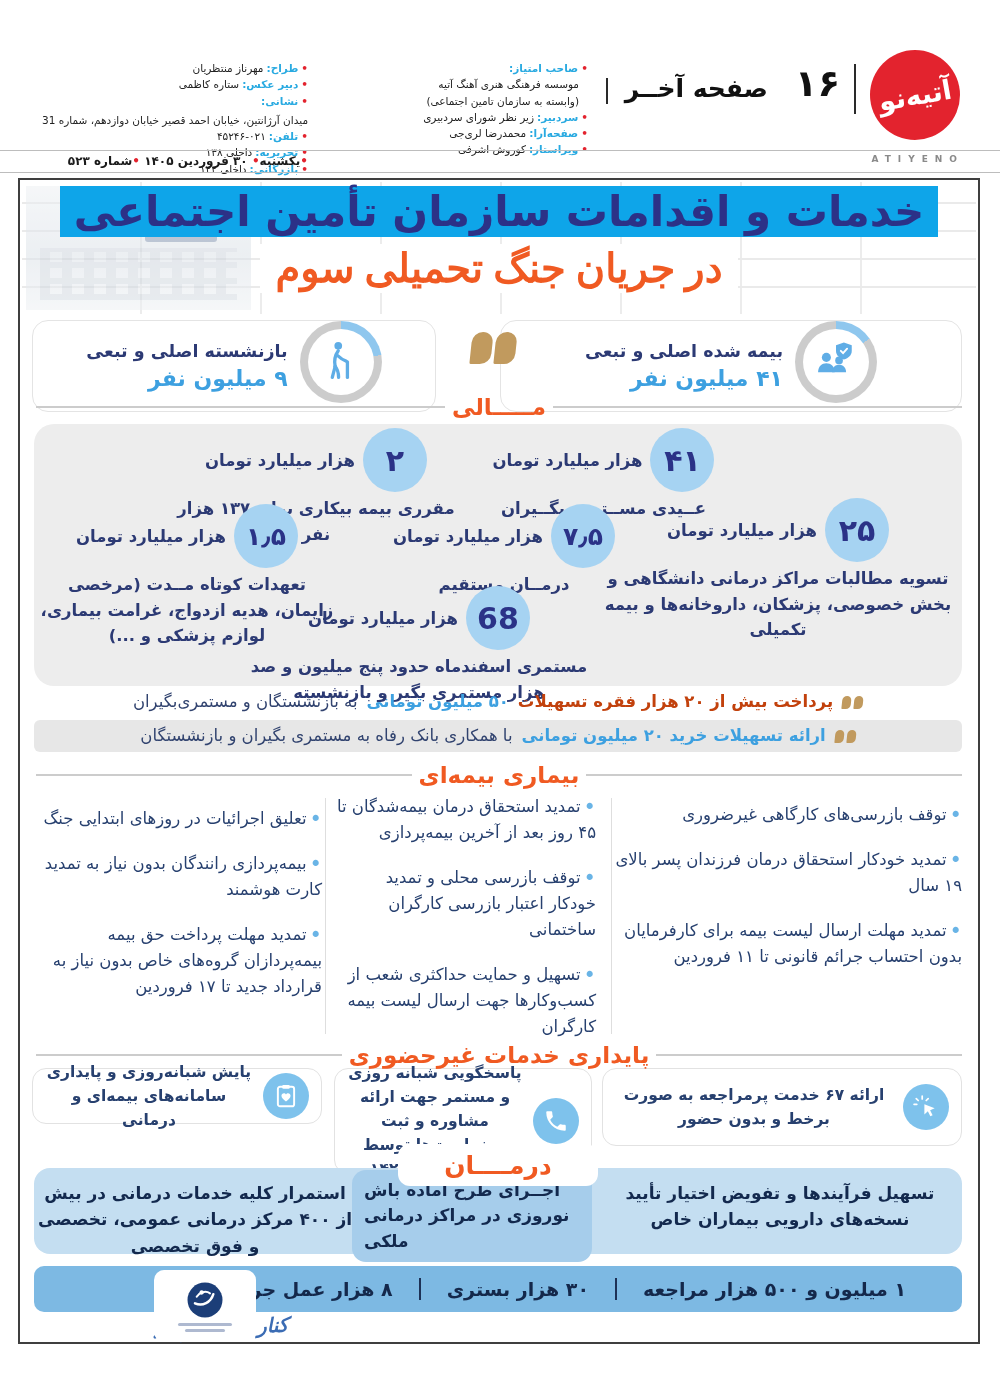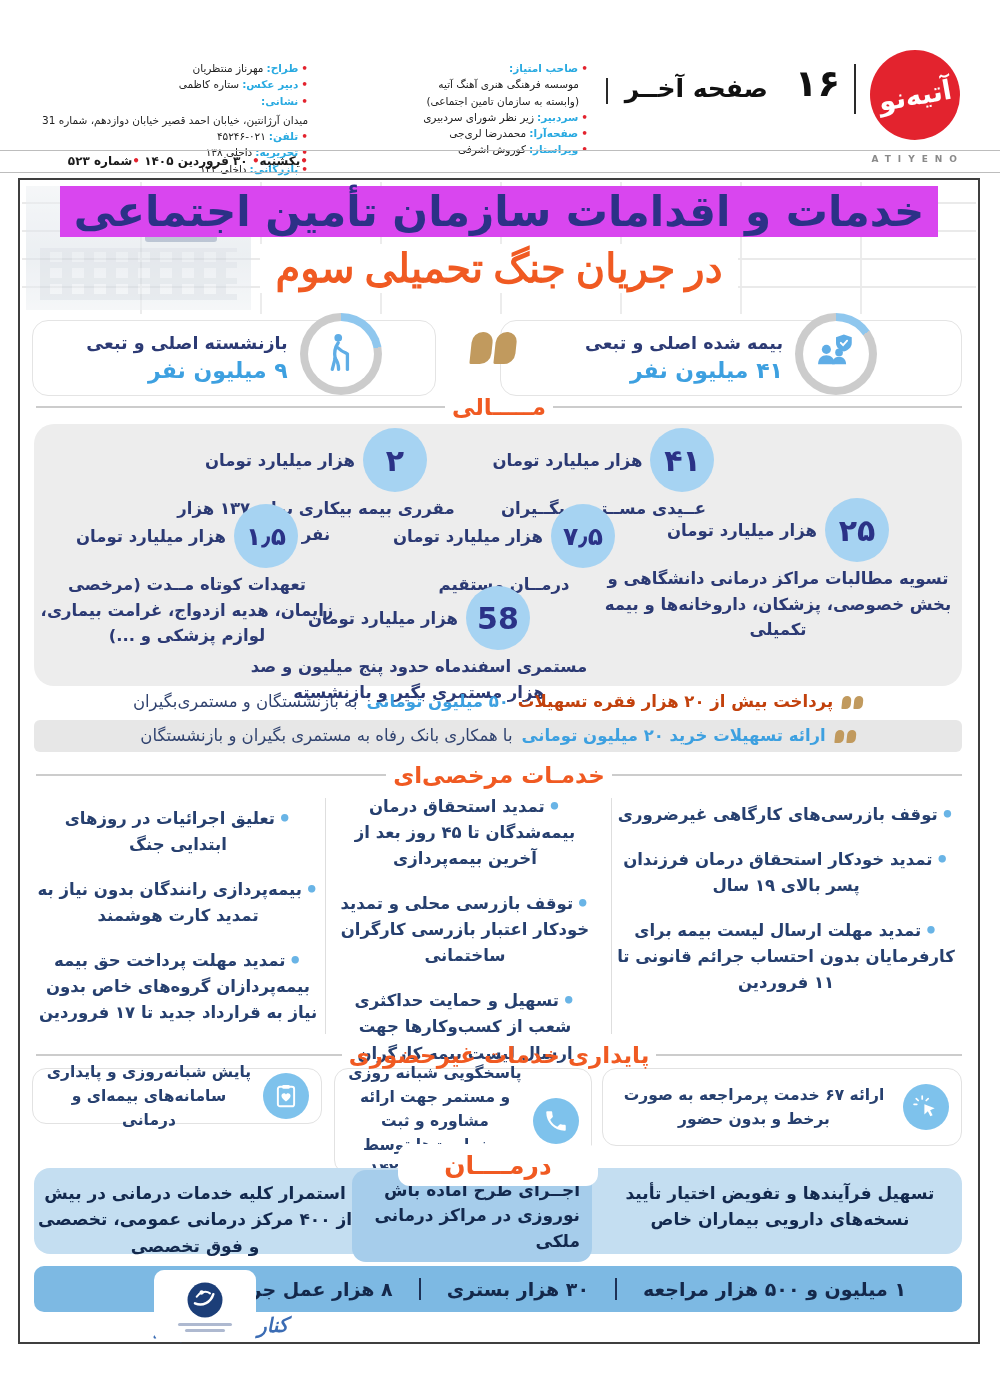--- a/index.html
+++ b/index.html
@@ -38,26 +38,26 @@
       repeating-linear-gradient(0deg, transparent 0 26px, #e3e3e3 26px 28px),
       repeating-linear-gradient(90deg, transparent 0 118px, #e6e6e6 118px 120px); }
   .building { position:absolute; left:6px; top:6px; width:225px; height:124px; opacity:.55;
     background:linear-gradient(180deg,#eef1f4 0%,#dde3e9 55%,#eef1f4 100%); }
   .building .sign { position:absolute; right:34px; top:30px; width:72px; height:26px; background:#2b4a7a; opacity:.5; border-radius:3px; }
   .building .win { position:absolute; left:14px; bottom:10px; right:14px; height:52px; opacity:.6;
     background-image:repeating-linear-gradient(90deg,#c7cfd8 0 10px, transparent 10px 22px),
                      repeating-linear-gradient(0deg,#c7cfd8 0 6px, transparent 6px 16px); }
 
   .title1 { position:absolute; left:0; right:0; top:6px; text-align:center; z-index:2; }
-  .title1 span { display:inline-block; background:#d946ef; padding:1px 14px; font-size:42px; font-weight:800; color:#2c3187; }
+  .title1 span { display:inline-block; background:#0ea5e9; padding:1px 14px; font-size:42px; font-weight:800; color:#2c3187; }
   .title2 { position:absolute; left:0; right:0; top:64px; text-align:center; z-index:2;font-family:Liberation Serif, serif; }
   .title2 span { display:inline-block; background:#fff; padding:1px 16px; font-size:40px; font-weight:800; color:#f05a22; }
 
   
-  .stat-card { position:absolute; top:140px; height:76px; background:#fff; border:1px solid #e4e4e4; border-radius:16px;
+  .stat-card { position:absolute; top:140px; height:92px; background:#fff; border:1px solid #e4e4e4; border-radius:16px;
     display:flex; align-items:center; justify-content:center; gap:12px; z-index:1; }
   .stat-card.right { right:16px; width:462px; }
   .stat-card.left  { right:542px; width:404px; }
   .ring { width:82px; height:82px; border-radius:50%; flex:none; display:flex; align-items:center; justify-content:center; margin-top:-8px; }
   .ring.r1 { background:conic-gradient(#8fc7ee 0 55deg, #cccccc 55deg 360deg); }
   .ring.r2 { background:conic-gradient(#8fc7ee 0 80deg, #cccccc 80deg 360deg); }
   .ring-inner { width:66px; height:66px; border-radius:50%; background:#fff; display:flex; align-items:center; justify-content:center; }
   .stat-text { text-align:right; }
   .stat-label { font-size:17.5px; font-weight:800; color:#2c3a74; }
   .stat-value { font-size:22px; font-weight:800; color:#3da0e0; margin-top:5px; }
@@ -91,21 +91,21 @@
   .fin-note .post { font-weight:500; color:#31436f; }
 
   
   .svc-col { position:absolute; top:614px; }
   .svc-col.r { right:16px;  width:352px; padding-top:8px; }
   .svc-col.m { right:382px; width:262px; }
   .svc-col.l { right:656px; width:288px; padding-top:12px; }
   .svc-div { position:absolute; top:618px; height:236px; width:1px; background:#dedede; }
   .svc-div.d1 { right:366px; }
   .svc-div.d2 { right:652px; }
-  .svc-item { margin-bottom:19px; font-size:16.5px; font-weight:700; color:#27406f; line-height:1.58; text-align:center; }
+  .svc-item { margin-bottom:19px; font-size:16.5px; font-weight:400; color:#27406f; line-height:1.58; }
   .svc-item .dot { color:#69b4e6; font-size:21px; line-height:1; vertical-align:middle; margin-left:3px; }
 
   
   .rs-card { position:absolute; top:888px; background:#fff; border:1px solid #e2e2e2; border-radius:14px;
     display:flex; align-items:center; gap:10px; padding:6px 12px; }
   .rs-card.r { right:16px;  width:360px; height:78px; }
   .rs-card.m { right:386px; width:258px; height:106px; }
   .rs-card.l { right:656px; width:290px; height:56px; }
   .rs-icon { width:46px; height:46px; border-radius:50%; background:#7ec2ec; flex:none;
     display:flex; align-items:center; justify-content:center; }
@@ -114,21 +114,21 @@
   
   .tr-tab { position:absolute; right:380px; top:964px; width:200px; height:42px; background:#fff; border-radius:12px;
     display:flex; align-items:center; justify-content:center; z-index:3; }
   .tr-tab span { font-size:25px; font-weight:800; color:#f05a22; }
   .tr-panel { position:absolute; right:16px; top:988px; width:928px; height:86px; background:#c4def1; border-radius:16px; }
   .tr-item { position:absolute; font-size:17px; font-weight:800; color:#13294e; line-height:1.55; text-align:center; z-index:2; }
   .tr-item.r { right:24px;  top:1000px; width:348px; }
   .tr-item.l { right:624px; top:1000px; width:318px; }
   .tr-mid { position:absolute; right:386px; top:990px; width:240px; height:92px; background:#a6cdeb; border-radius:14px;
     display:flex; align-items:center; justify-content:center; padding:0 12px; z-index:2; }
-  .tr-mid .tr-mid-text { font-size:17px; font-weight:800; color:#13294e; line-height:1.5; text-align:right; }
+  .tr-mid .tr-mid-text { font-size:17px; font-weight:800; color:#13294e; line-height:1.5; text-align:left; }
 
   .tr-band { position:absolute; right:16px; top:1086px; width:928px; height:46px; background:#7db9e3; border-radius:10px;
     display:flex; align-items:center; gap:26px; padding-right:56px; }
   .tr-band .bstat { font-size:19px; font-weight:800; color:#14284b; white-space:nowrap; }
   .tr-band .vsep { width:2px; height:22px; background:#1d3156; }
 
   .sso-tile { position:absolute; left:134px; top:1090px; width:102px; height:72px; background:#fff; border-radius:10px; z-index:4;
     display:flex; flex-direction:column; align-items:center; justify-content:center; gap:3px; }
   .sso-line { width:54px; height:3px; background:#9aa8c4; border-radius:2px; opacity:.8; }
   .sso-line.s2 { width:40px; }
@@ -315,21 +315,21 @@
     </div>
     <div class="fin-item" style="right:642px; top:324px; width:298px">
       <div class="fin-top">
           <span class="fin-circle small">۱٫۵</span>
           <span class="fin-unit">هزار میلیارد تومان</span>
         </div>
       <div class="fin-desc">تعهدات کوتاه مــدت (مرخصی زایمان، هدیه ازدواج، غرامت بیماری، لوازم پزشکی و ...)</div>
     </div>
     <div class="fin-item" style="right:384px; top:406px; width:350px">
       <div class="fin-top">
-          <span class="fin-circle">58</span>
+          <span class="fin-circle">68</span>
           <span class="fin-unit">هزار میلیارد تومان</span>
         </div>
       <div class="fin-desc">مستمری اسفندماه حدود پنج میلیون و صد هزار مستمری بگیر و بازنشسته</div>
     </div>
 
     <div class="fin-note n1">
       <span class="qm">
           <i></i>
           <i></i>
         </span>
@@ -341,21 +341,21 @@
       <span class="qm">
           <i></i>
           <i></i>
         </span>
       <span class="hl">ارائه تسهیلات خرید ۲۰ میلیون تومانی</span>
       <span class="post">با همکاری بانک رفاه به مستمری بگیران و بازنشستگان</span>
     </div>
 
     <div class="sec-head" style="top:582px">
       <div class="ln"></div>
-      <div class="tx">خدمـات مرخصی‌ای</div>
+      <div class="tx">بیماری بیمه‌ای</div>
       <div class="ln"></div>
     </div>
 
     <div class="svc-div d1"></div>
     <div class="svc-div d2"></div>
 
     <div class="svc-col r">
       <div class="svc-item"><span class="dot">•</span><span>توقف بازرسی‌های کارگاهی غیرضروری</span></div>
       <div class="svc-item"><span class="dot">•</span><span>تمدید خودکار استحقاق درمان فرزندان پسر بالای ۱۹ سال</span></div>
       <div class="svc-item"><span class="dot">•</span><span>تمدید مهلت ارسال لیست بیمه برای کارفرمایان بدون احتساب جرائم قانونی تا ۱۱ فروردین</span></div>

